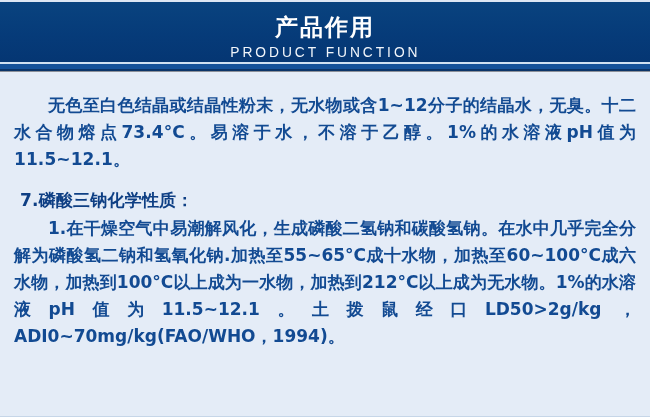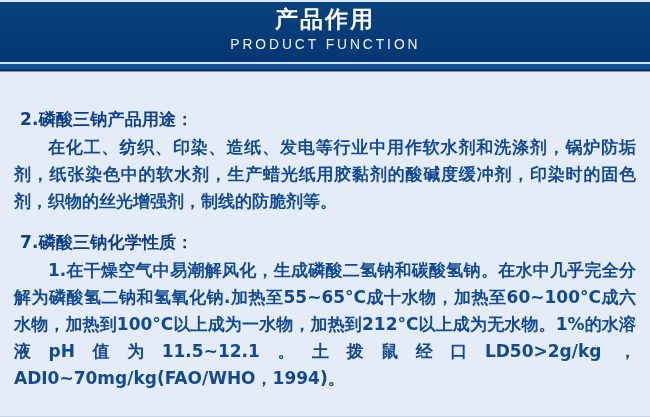--- a/index.html
+++ b/index.html
@@ -35,21 +35,21 @@
   }
   .banner-inner {
     position: absolute;
     top: 0; left: 0; right: 0;
     height: 60px;
     background: linear-gradient(180deg, #09437f 0%, #063b79 55%, #053673 100%);
     display: flex;
     flex-direction: column;
     align-items: center;
     justify-content: flex-start;
-    padding-top: 3px;
+    padding-top: 11px;
     box-sizing: border-box;
   }
   .banner-title {
     color: #ffffff;
     font-family: "DejaVu Serif", "Liberation Serif", serif;
     font-size: 23px;
     font-weight: bold;
     letter-spacing: 2px;
     line-height: 28px;
     white-space: nowrap;
@@ -143,26 +143,23 @@
     </div>
     <div class="rule-light"></div>
     <div class="rule-blue"></div>
     <div class="rule-dark"></div>
     <div class="rule-gray"></div>
   </div>
 
   <div class="content">
 
     <div class="section s1">
+      <div class="sec-body">无色至白色结晶或结晶性粉末，无水物或含1~12分子的结晶水，无臭。十二水合物熔点73.4°C。易溶于水，不溶于乙醇。1%的水溶液pH值为11.5~12.1。</div>
     </div>
 
-    <div class="section s2">
-      <div class="sec-heading">2.磷酸三钠产品用途：</div>
-      <div class="sec-body">在化工、纺织、印染、造纸、发电等行业中用作软水剂和洗涤剂，锅炉防垢剂，纸张染色中的软水剂，生产蜡光纸用胶黏剂的酸碱度缓冲剂，印染时的固色剂，织物的丝光增强剂，制线的防脆剂等。</div>
-    </div>
 
     <div class="section s3">
       <div class="sec-heading">7.磷酸三钠化学性质：</div>
       <div class="sec-body">1.在干燥空气中易潮解风化，生成磷酸二氢钠和碳酸氢钠。在水中几乎完全分解为磷酸氢二钠和氢氧化钠.加热至55~65°C成十水物，加热至60~100°C成六水物，加热到100°C以上成为一水物，加热到212°C以上成为无水物。1%的水溶液pH值为11.5~12.1。土拨鼠经口LD50&gt;2g/kg，ADI0~70mg/kg(FAO/WHO，1994)。</div>
     </div>
 
   </div>
 </div>
 
 </body></html>

